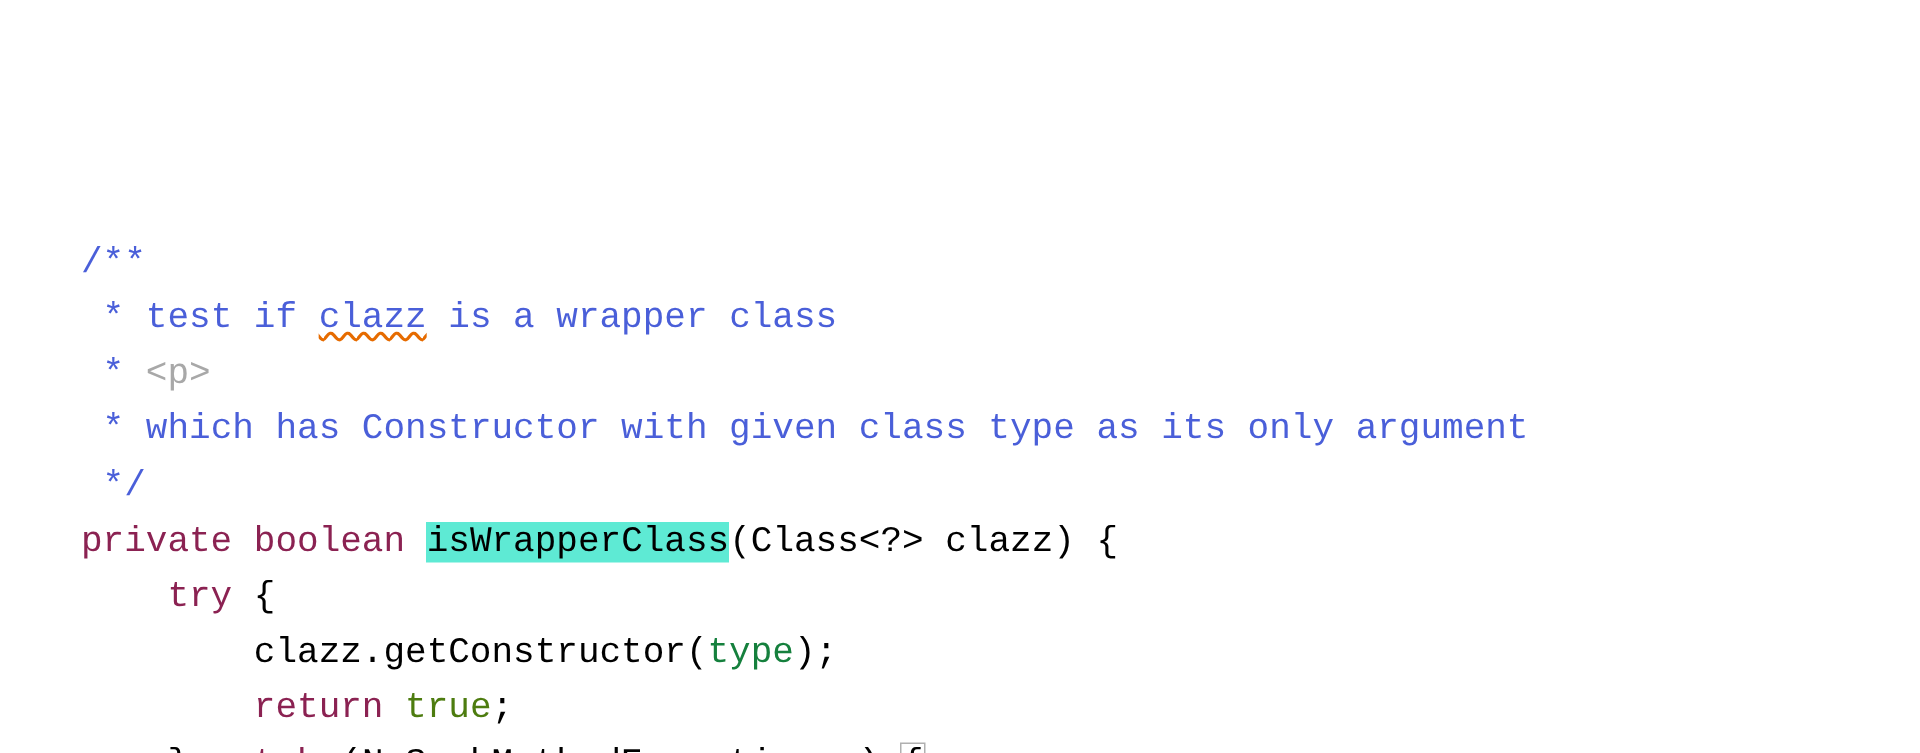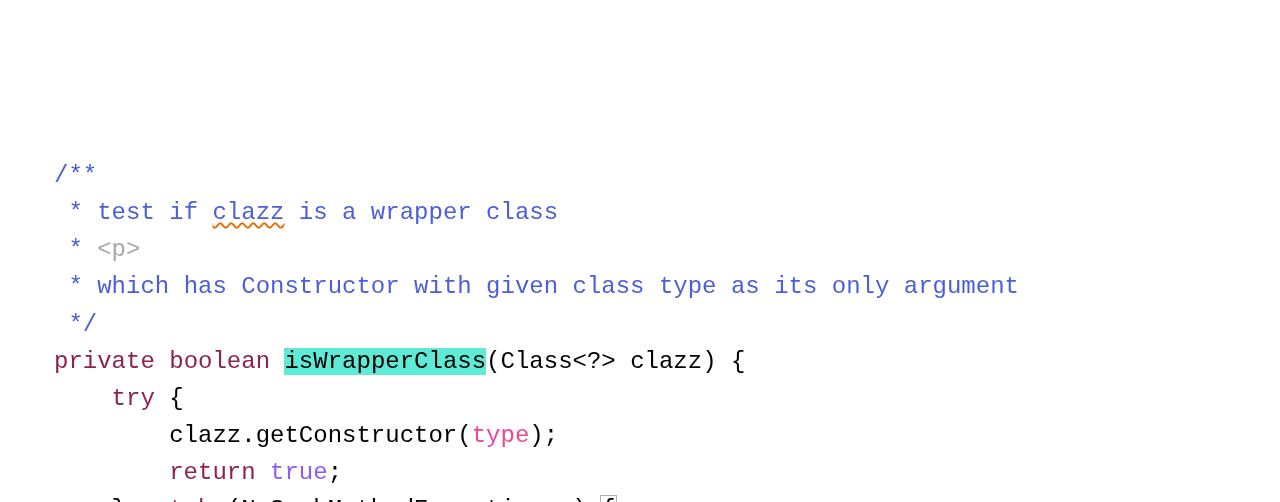--- a/index.html
+++ b/index.html
@@ -29,24 +29,24 @@
       color: #8b2252;
       text-align: center;
     }
     .identifier {
       color: #000;
     }
     .method-decl {
       background: #5eead4;
     }
     .param-name {
-      color: #ec4899;
+      color: #15803d;
     }
     .bool-lit {
-      color: #8b5cf6;
+      color: #4d7c0f;
     }
     .paren {
       color: #000;
     }
     .brace {
       color: #000;
     }
     .brace-boxed {
       background: #fff;
       outline: 1px solid #b0b0b0;

